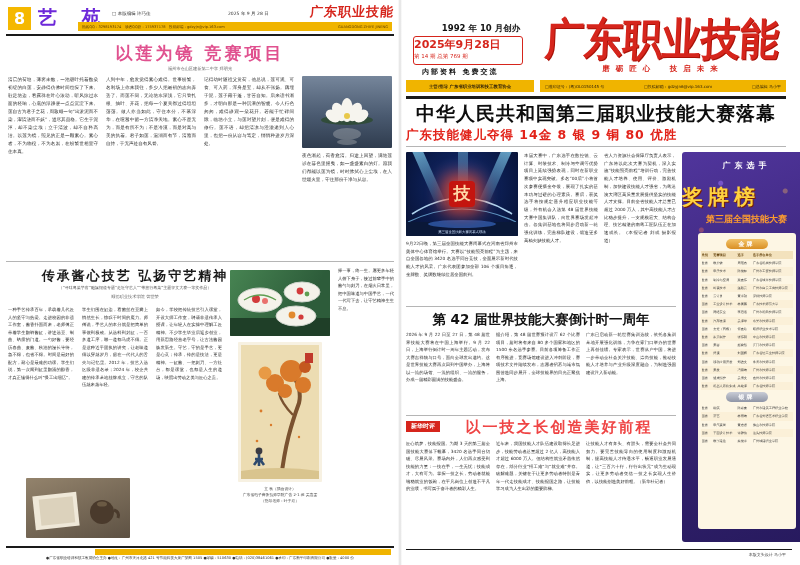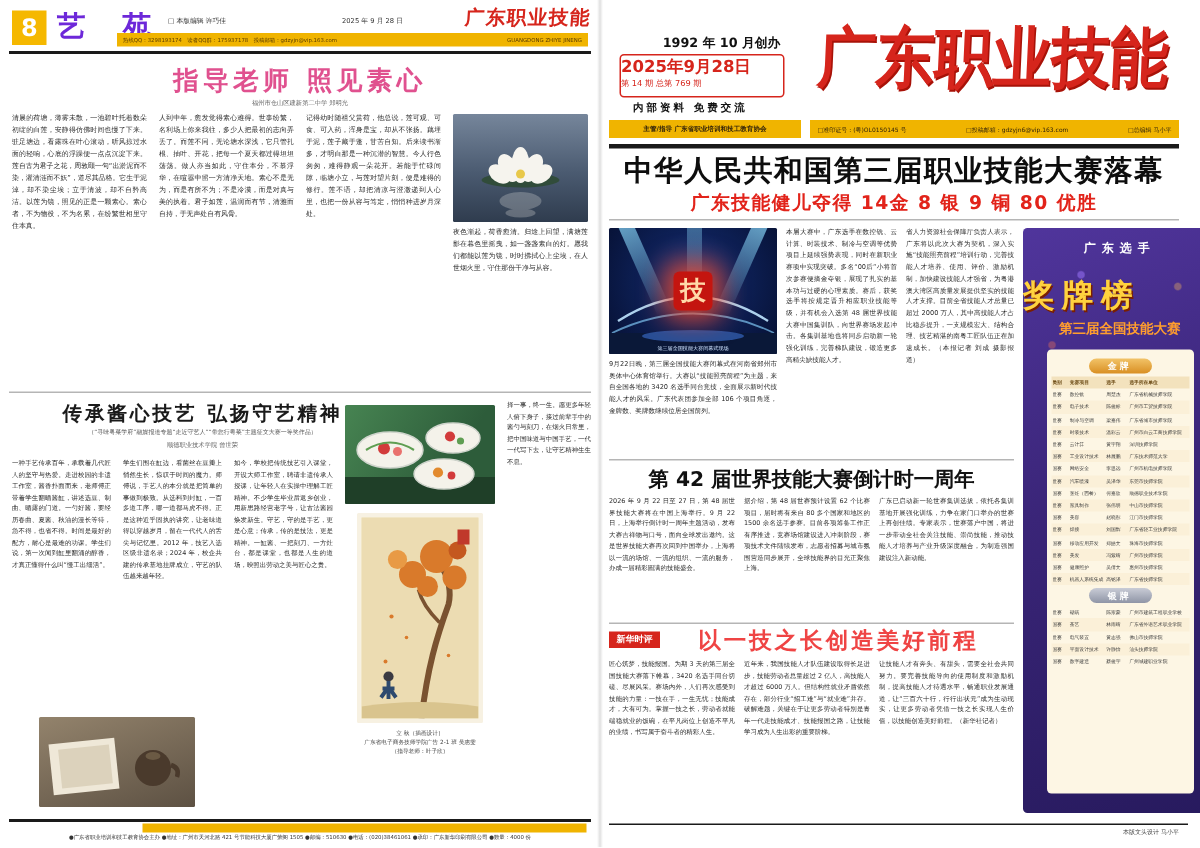--- a/index.html
+++ b/index.html
@@ -59,21 +59,21 @@
            text-shadow:1px 1px 0 #a81208;}
   .rp-slogan{left:140px;top:64px;width:246px;text-align:center;color:#d6251c;font-size:7.5px;
              font-weight:bold;letter-spacing:6px;}
   .rp-orgbox{left:6px;top:80px;width:128px;height:12px;background:#f0b400;display:flex;
              align-items:center;justify-content:center;font-size:4.4px;font-weight:bold;color:#30220a;}
   .rp-infobar{left:140px;top:80px;width:246px;height:12px;background:#f0b400;display:flex;
               align-items:center;justify-content:space-between;padding:0 5px;box-sizing:border-box;
               font-size:4px;color:#30220a;}
   .rp-headline{left:6px;top:101px;width:380px;text-align:center;font-size:19px;font-weight:900;
                color:#0d0d0d;letter-spacing:1px;}
-  .rp-subhead{left:6px;top:127px;width:380px;text-align:center;font-size:12.5px;font-weight:900;
+  .rp-subhead{left:6px;top:127px;width:380px;font-size:12.5px;font-weight:900;
               color:#e2231a;letter-spacing:1px;}
   
   .sidebar{left:282px;top:152px;width:129px;height:390px;border-radius:3px;
            background:
              radial-gradient(circle at 15% 20%,rgba(255,120,80,.35) 0 2px,transparent 3px),
              radial-gradient(circle at 80% 10%,rgba(255,190,90,.35) 0 2px,transparent 3px),
              radial-gradient(circle at 70% 30%,rgba(255,120,160,.3) 0 1.5px,transparent 2.5px),
              radial-gradient(circle at 30% 8%,rgba(160,120,255,.5) 0 2px,transparent 3px),
              linear-gradient(160deg,#50359c 0%,#3a2578 45%,#271a5e 100%);
            overflow:hidden;}
@@ -113,21 +113,21 @@
     <div class="abs lp-section">艺 苑</div>
     <div class="abs lp-small" style="left:112px;top:11px;">□ 本版编辑 许巧佳</div>
     <div class="abs lp-small" style="left:228px;top:11px;">2025 年 9 月 28 日</div>
     <div class="abs lp-logo">广东职业技能</div>
     <div class="lp-bar" style="position:absolute;">
       <span>热线QQ：3298193174　读者QQ群：175937178　投稿邮箱：gdzyjn@vip.163.com</span>
       <span>GUANGDONG ZHIYE JINENG</span>
     </div>
     <div class="rule" style="left:6px;top:34px;width:388px;height:2px;"></div>
 
-    <div class="abs ctr t-pink" style="left:0;top:42px;width:400px;">指导老师 照见素心</div>
+    <div class="abs ctr t-pink" style="left:0;top:42px;width:400px;">以莲为镜 竞赛项目</div>
     <div class="abs ctr byline" style="left:0;top:66px;width:400px;">福州市仓山区建新第二中学 郑明光</div>
 
     <div class="col" style="left:8px;top:76px;width:90px;height:180px;">清晨的荷塘，薄雾未散，一池碧叶托着数朵初绽的白莲，安静得仿佛时间也慢了下来。驻足塘边，看露珠在叶心滚动，听风掠过水面的轻响，心底的浮躁便一点点沉淀下来。莲自古为君子之花，周敦颐一句“出淤泥而不染，濯清涟而不妖”，道尽其品格。它生于泥淖，却不染尘埃；立于清波，却不自矜高洁。以莲为镜，照见的正是一颗素心。素心者，不为物役，不为名累，在纷繁世相里守住本真。</div>
     <div class="col" style="left:106px;top:76px;width:90px;height:180px;">人到中年，愈发觉得素心难得。世事纷繁，名利场上你来我往，多少人把最初的志向弄丢了。而莲不同，无论塘水深浅，它只管扎根、抽叶、开花，把每一个夏天都过得坦坦荡荡。做人亦当如此，守住本分，不慕浮华，在喧嚣中留一方清净天地。素心不是无为，而是有所不为；不是冷漠，而是对真与美的执着。君子如莲，温润而有节，清雅而自持，于无声处自有风骨。</div>
     <div class="col" style="left:204px;top:76px;width:90px;height:180px;">记得幼时随祖父赏荷，他总说，莲可观、可食、可入药，浑身是宝，却从不张扬。藕埋于泥，莲子藏于蓬，甘苦自知。后来读书渐多，才明白那是一种沉潜的智慧。今人行色匆匆，难得静观一朵花开。若能于忙碌间隙，临塘小立，与莲对望片刻，便是难得的修行。莲不语，却把清凉与澄澈递到人心里，也把一份从容与笃定，悄悄种进岁月深处。</div>
 
     <div class="photo lotus-bg" style="left:302px;top:76px;width:90px;height:72px;">
       <svg width="90" height="72" viewBox="0 0 90 72">
         <ellipse cx="45" cy="44" rx="26" ry="5" fill="#2c4a2e" opacity="0.8"></ellipse>
         <g fill="#f6f4ee">
@@ -224,20 +224,21 @@
   <div class="fold"></div>
 
   <div class="page right">
     <div class="abs rp-founded">1992 年 10 月创办</div>
     <div class="abs rp-issuebox">
       <div class="rp-issuedate">2025年9月28日</div>
       <div class="rp-issueno">第 14 期 总第 769 期</div>
     </div>
     <div class="abs rp-internal">内部资料 免费交流</div>
     <div class="abs rp-mast">广东职业技能</div>
+    <div class="abs rp-slogan">磨砺匠心　技启未来</div>
     <div class="rp-orgbox abs">主管/指导 广东省职业培训和技工教育协会</div>
     <div class="rp-infobar abs">
       <span>□准印证号：(粤)OL0150145 号</span>
       <span>□投稿邮箱：gdzyjn6@vip.163.com</span>
       <span>□总编辑 马小平</span>
     </div>
     <div class="rule" style="left:6px;top:96px;width:380px;height:2.6px;"></div>
 
     <div class="abs rp-headline">中华人民共和国第三届职业技能大赛落幕</div>
     <div class="abs rp-subhead">广东技能健儿夺得 14金 8 银 9 铜 80 优胜</div>

